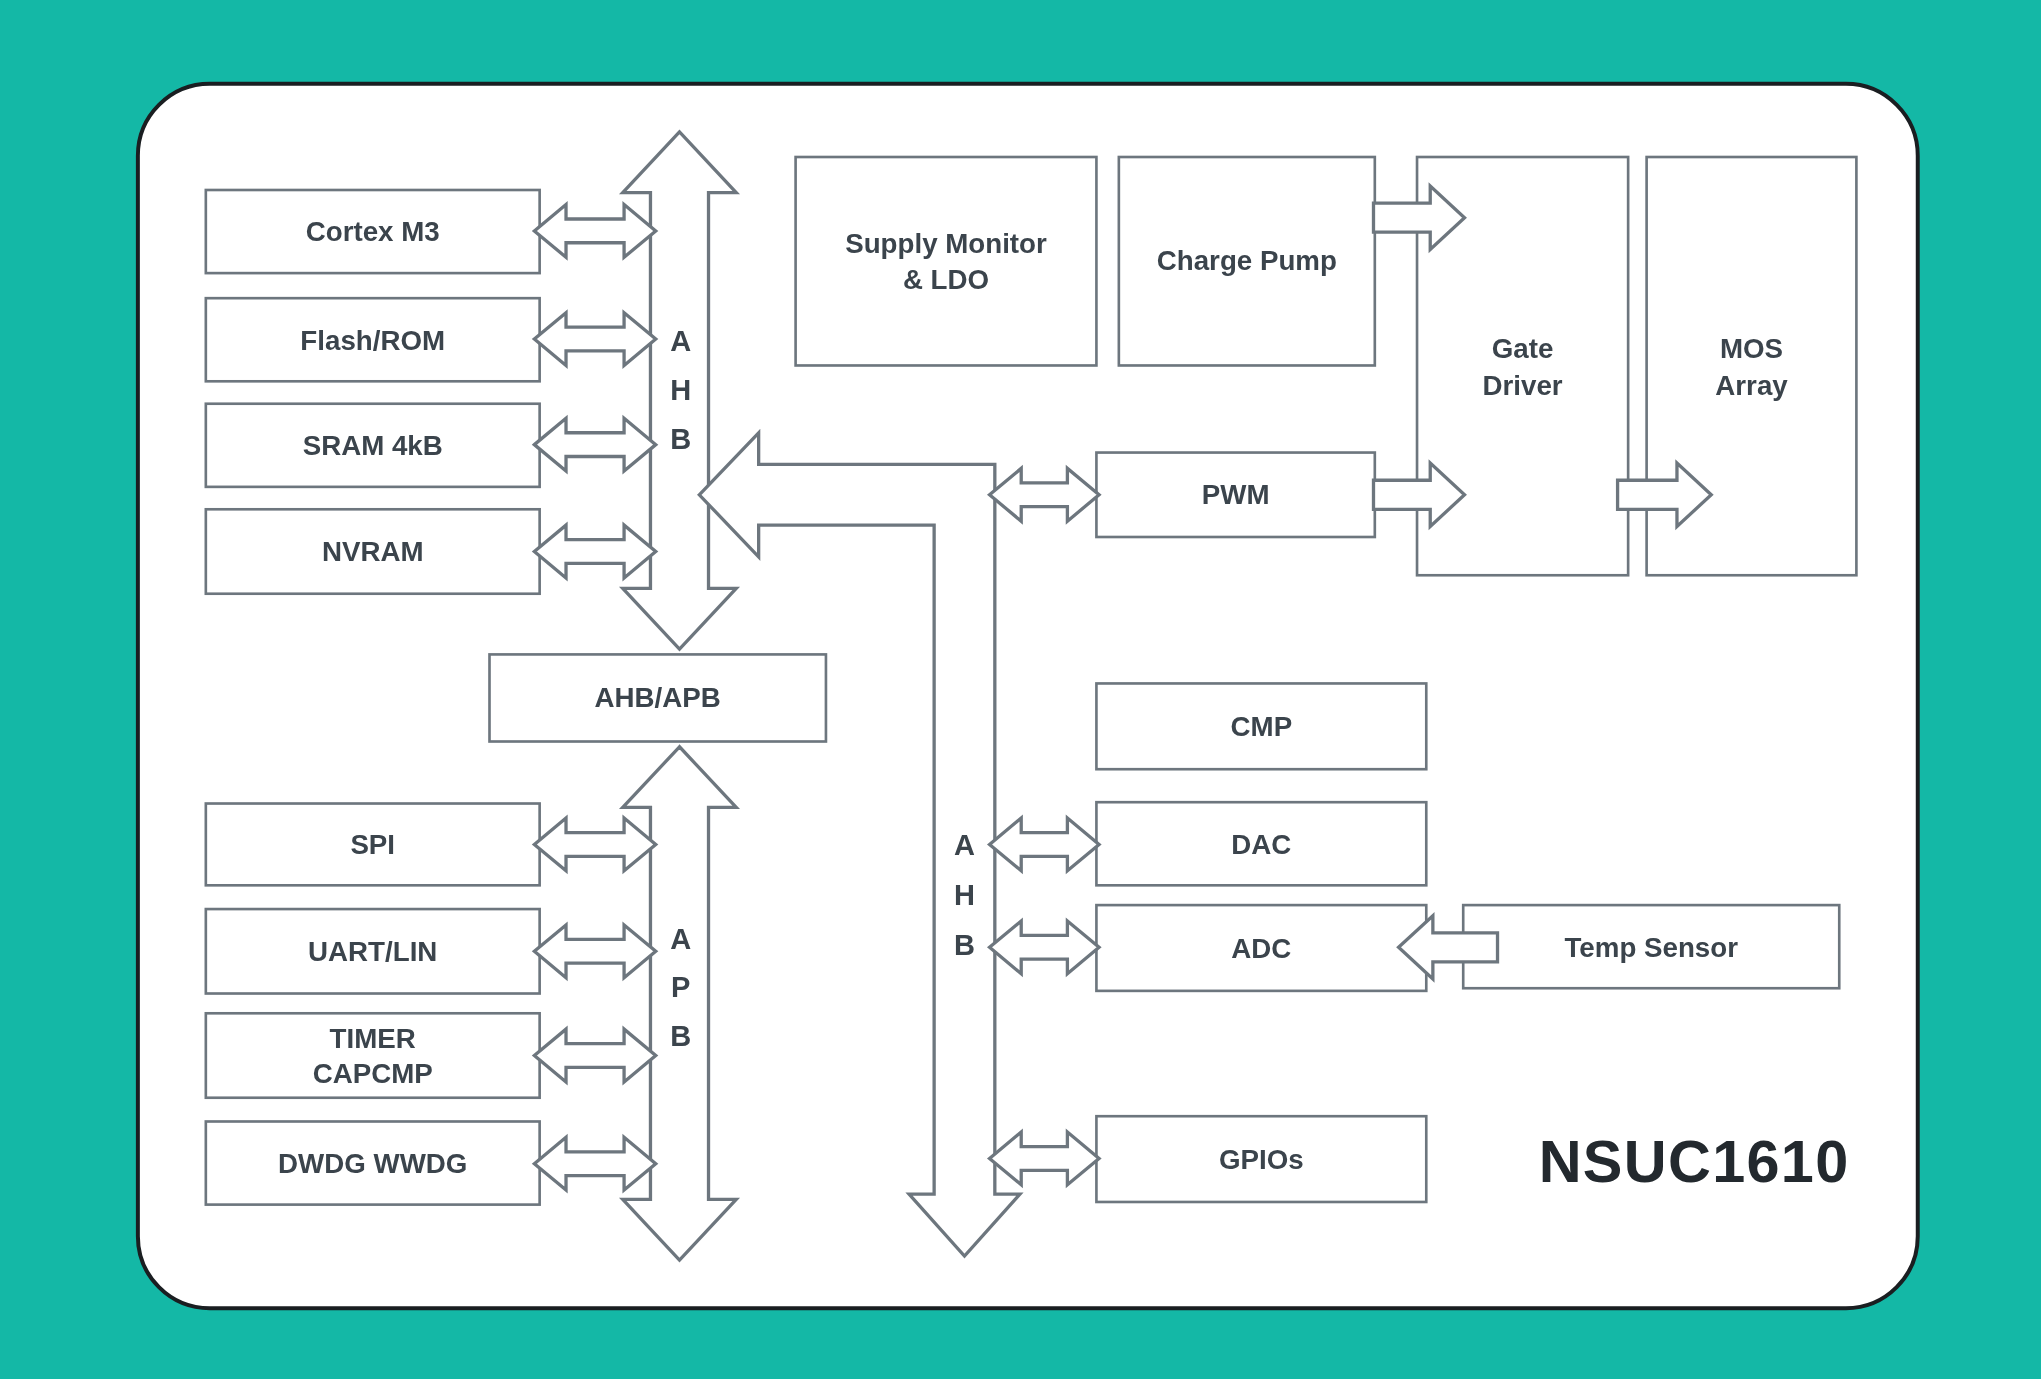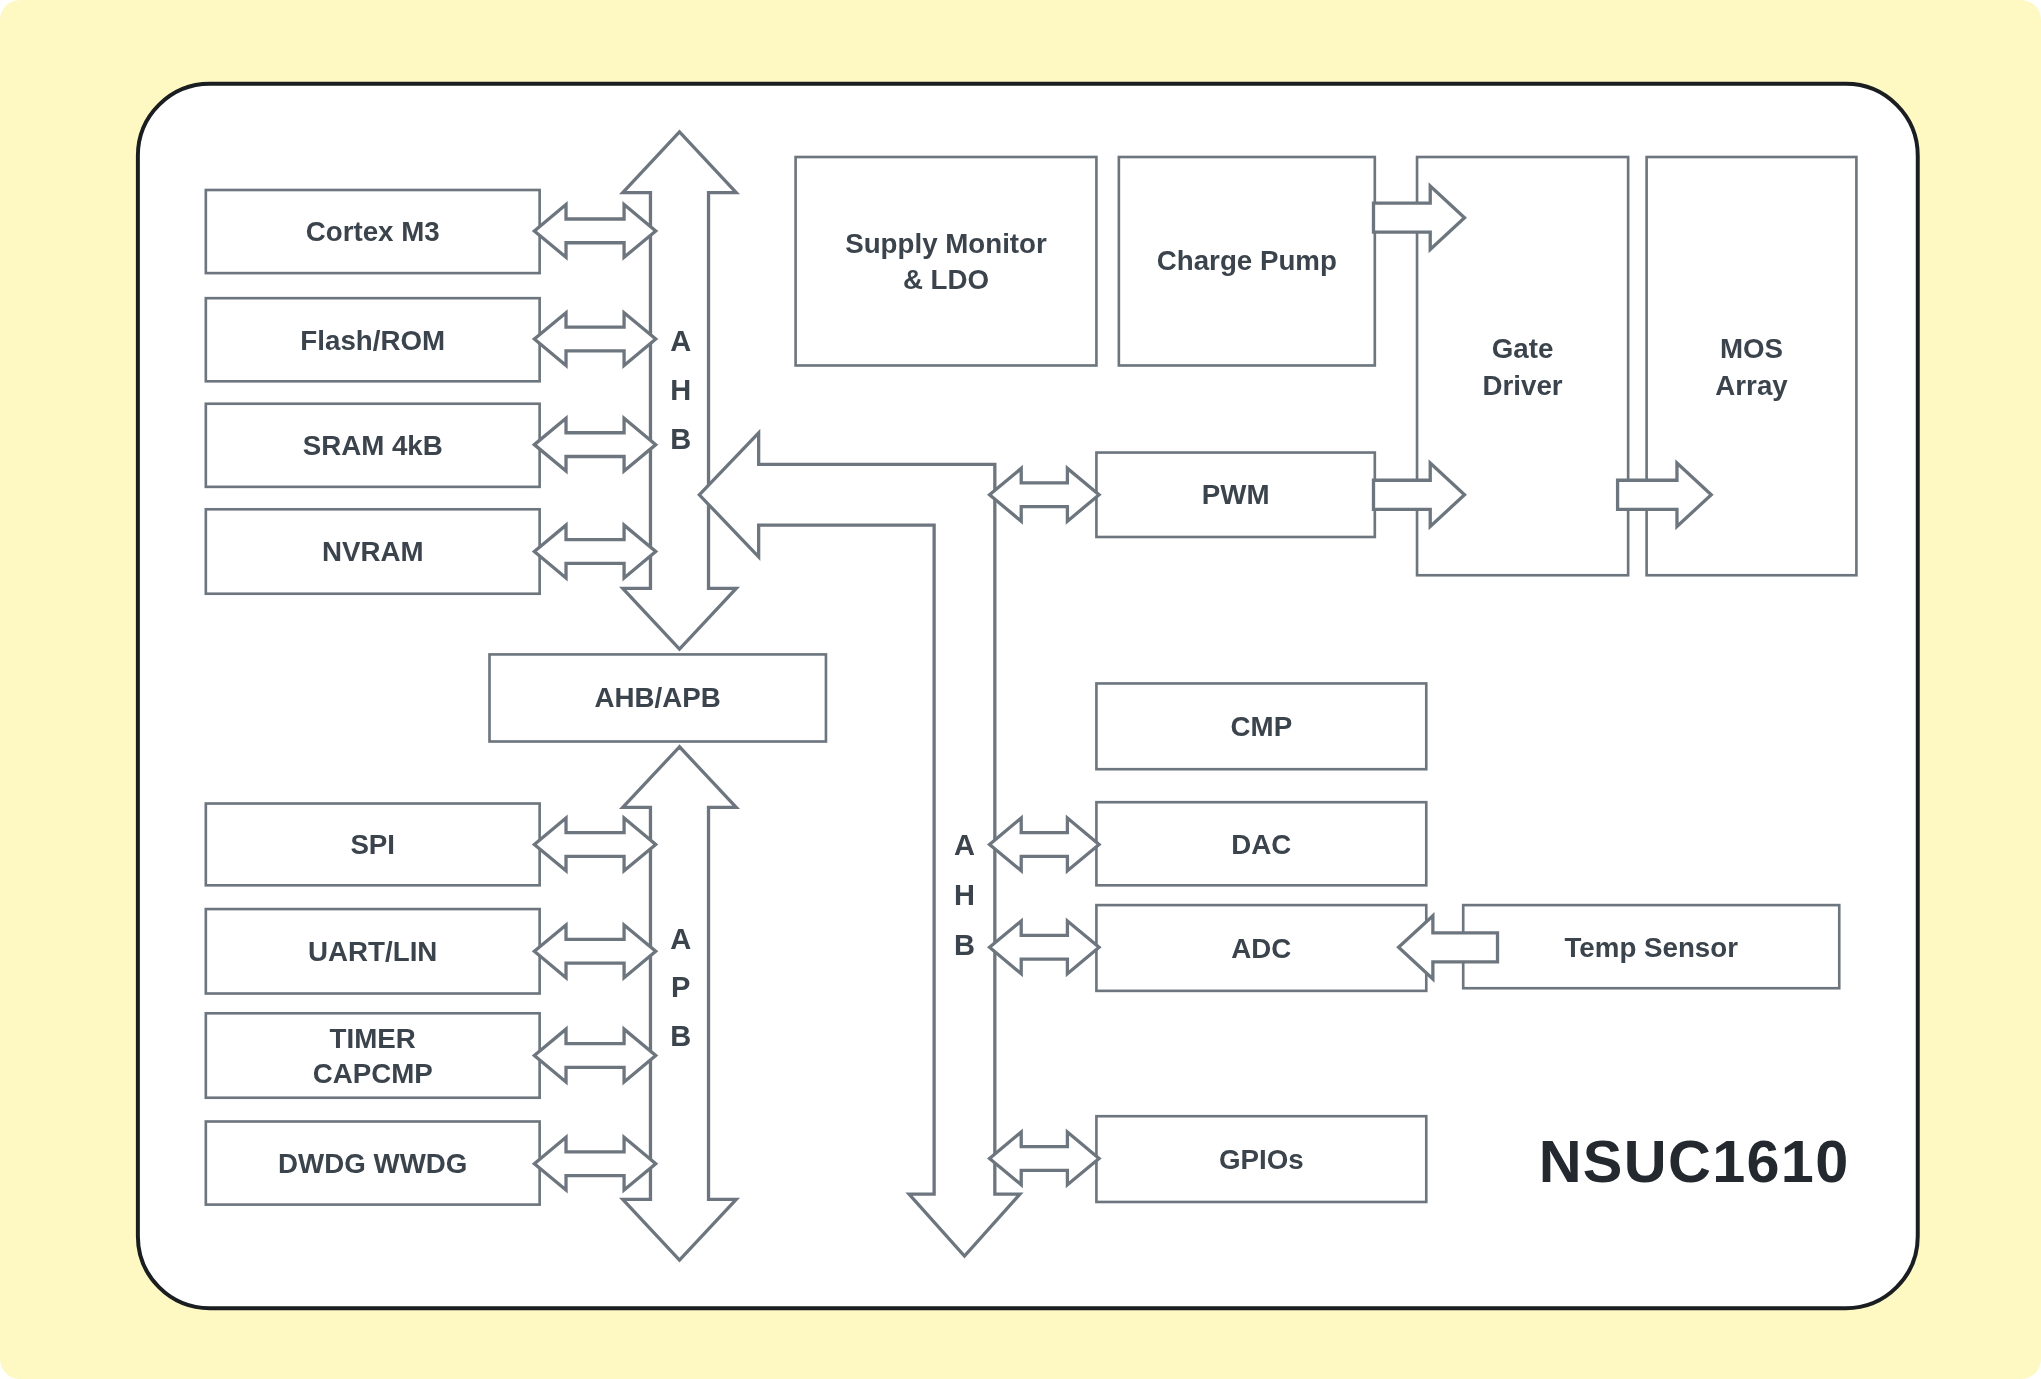--- a/index.html
+++ b/index.html
@@ -1,16 +1,16 @@
 <!DOCTYPE html>
 <html><head>
 <meta charset="utf-8">
 <style>
   html,body{margin:0;padding:0;background:#ffffff;}
-  #viewport{position:relative;width:2041px;height:1379px;overflow:hidden;background:#fef9c3;border-radius:20px;}
+  #viewport{position:relative;width:2041px;height:1379px;overflow:hidden;background:#14b8a6;}
   #canvas{position:absolute;left:0;top:0;width:1547px;height:1045px;
           transform:scale(1.3194);transform-origin:0 0;
           font-family:"Liberation Sans",sans-serif;}
   .frame{position:absolute;left:103px;top:62px;width:1352px;height:931px;
          border:3.5px solid #1a1e21;border-radius:56px;background:#ffffff;box-sizing:border-box;}
   .block{position:absolute;box-sizing:border-box;border:2.5px solid #6d767e;background:#ffffff;
          display:flex;align-items:center;justify-content:center;text-align:center;z-index:2;}
   .lbl{font-size:21px;font-weight:700;color:#3b444c;white-space:pre-line;line-height:1.3;}
   .arrows{position:absolute;left:0;top:0;z-index:3;}
   .arrows path{fill:#ffffff;stroke:#6d767e;stroke-width:2.5;stroke-linejoin:miter;}

